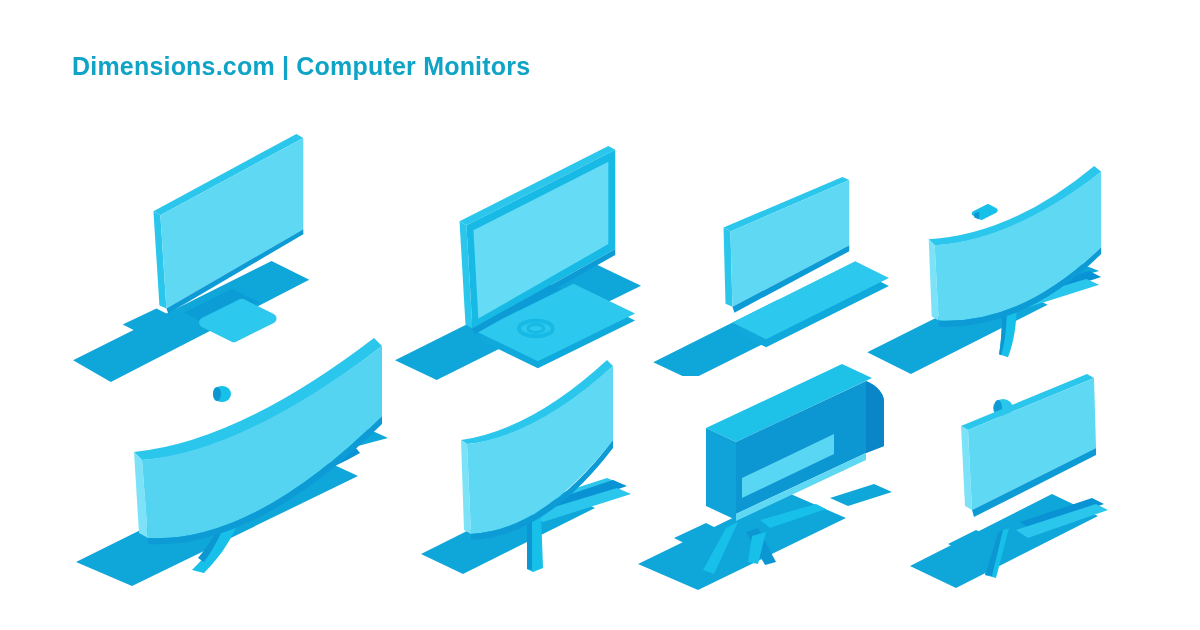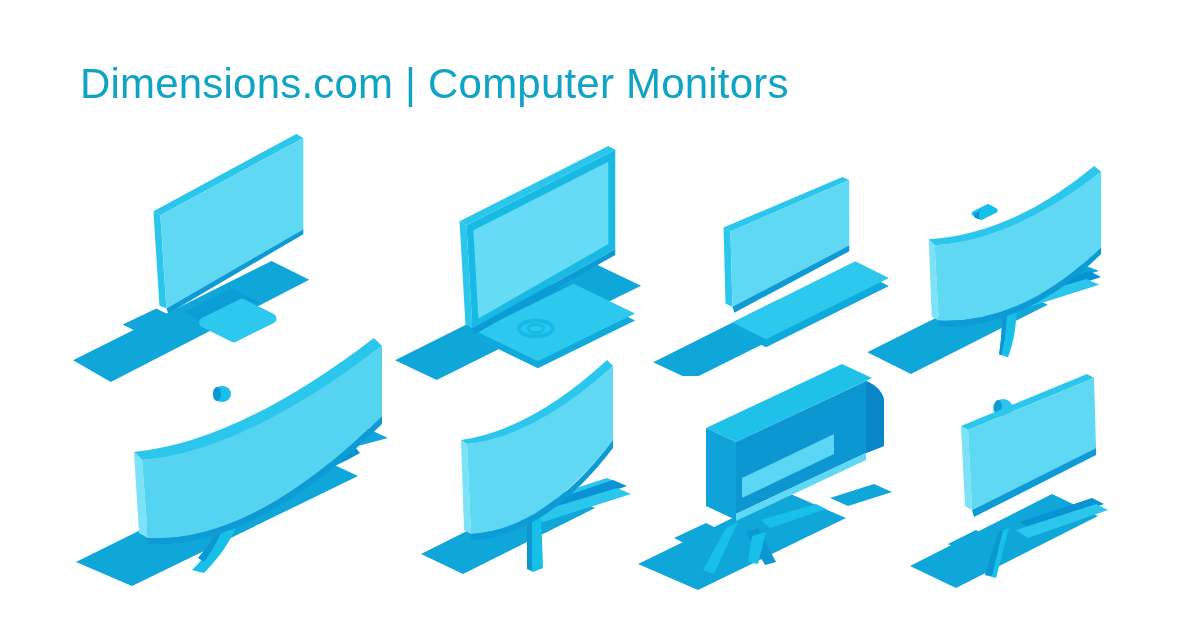--- a/index.html
+++ b/index.html
@@ -2,22 +2,22 @@
 <html><head>
 <meta charset="utf-8">
 <style>
   html,body{margin:0;padding:0;}
   body{
     width:1200px;height:630px;position:relative;overflow:hidden;
     background:#ffffff;
     font-family:"Liberation Sans", sans-serif;
   }
   .banner-title{
-    position:absolute;left:72px;top:52px;margin:8px;
-    font-size:42px;font-weight:400;letter-spacing:.2px;
+    position:absolute;left:72px;top:52px;margin:0;
+    font-size:25px;font-weight:700;letter-spacing:.2px;
     color:#0fa3c6;white-space:nowrap;
   }
   figure.illo{position:absolute;margin:0;}
   figure.illo svg{display:block;width:100%;height:100%;}
   
   #illo-0{left:64px;  top:124px; width:300px; height:260px;}
   #illo-1{left:384px; top:134px; width:280px; height:250px;}
   #illo-2{left:646px; top:176px; width:260px; height:200px;}
   #illo-3{left:862px; top:156px; width:292px; height:220px;}
   #illo-4{left:70px;  top:324px; width:346px; height:262px;}

